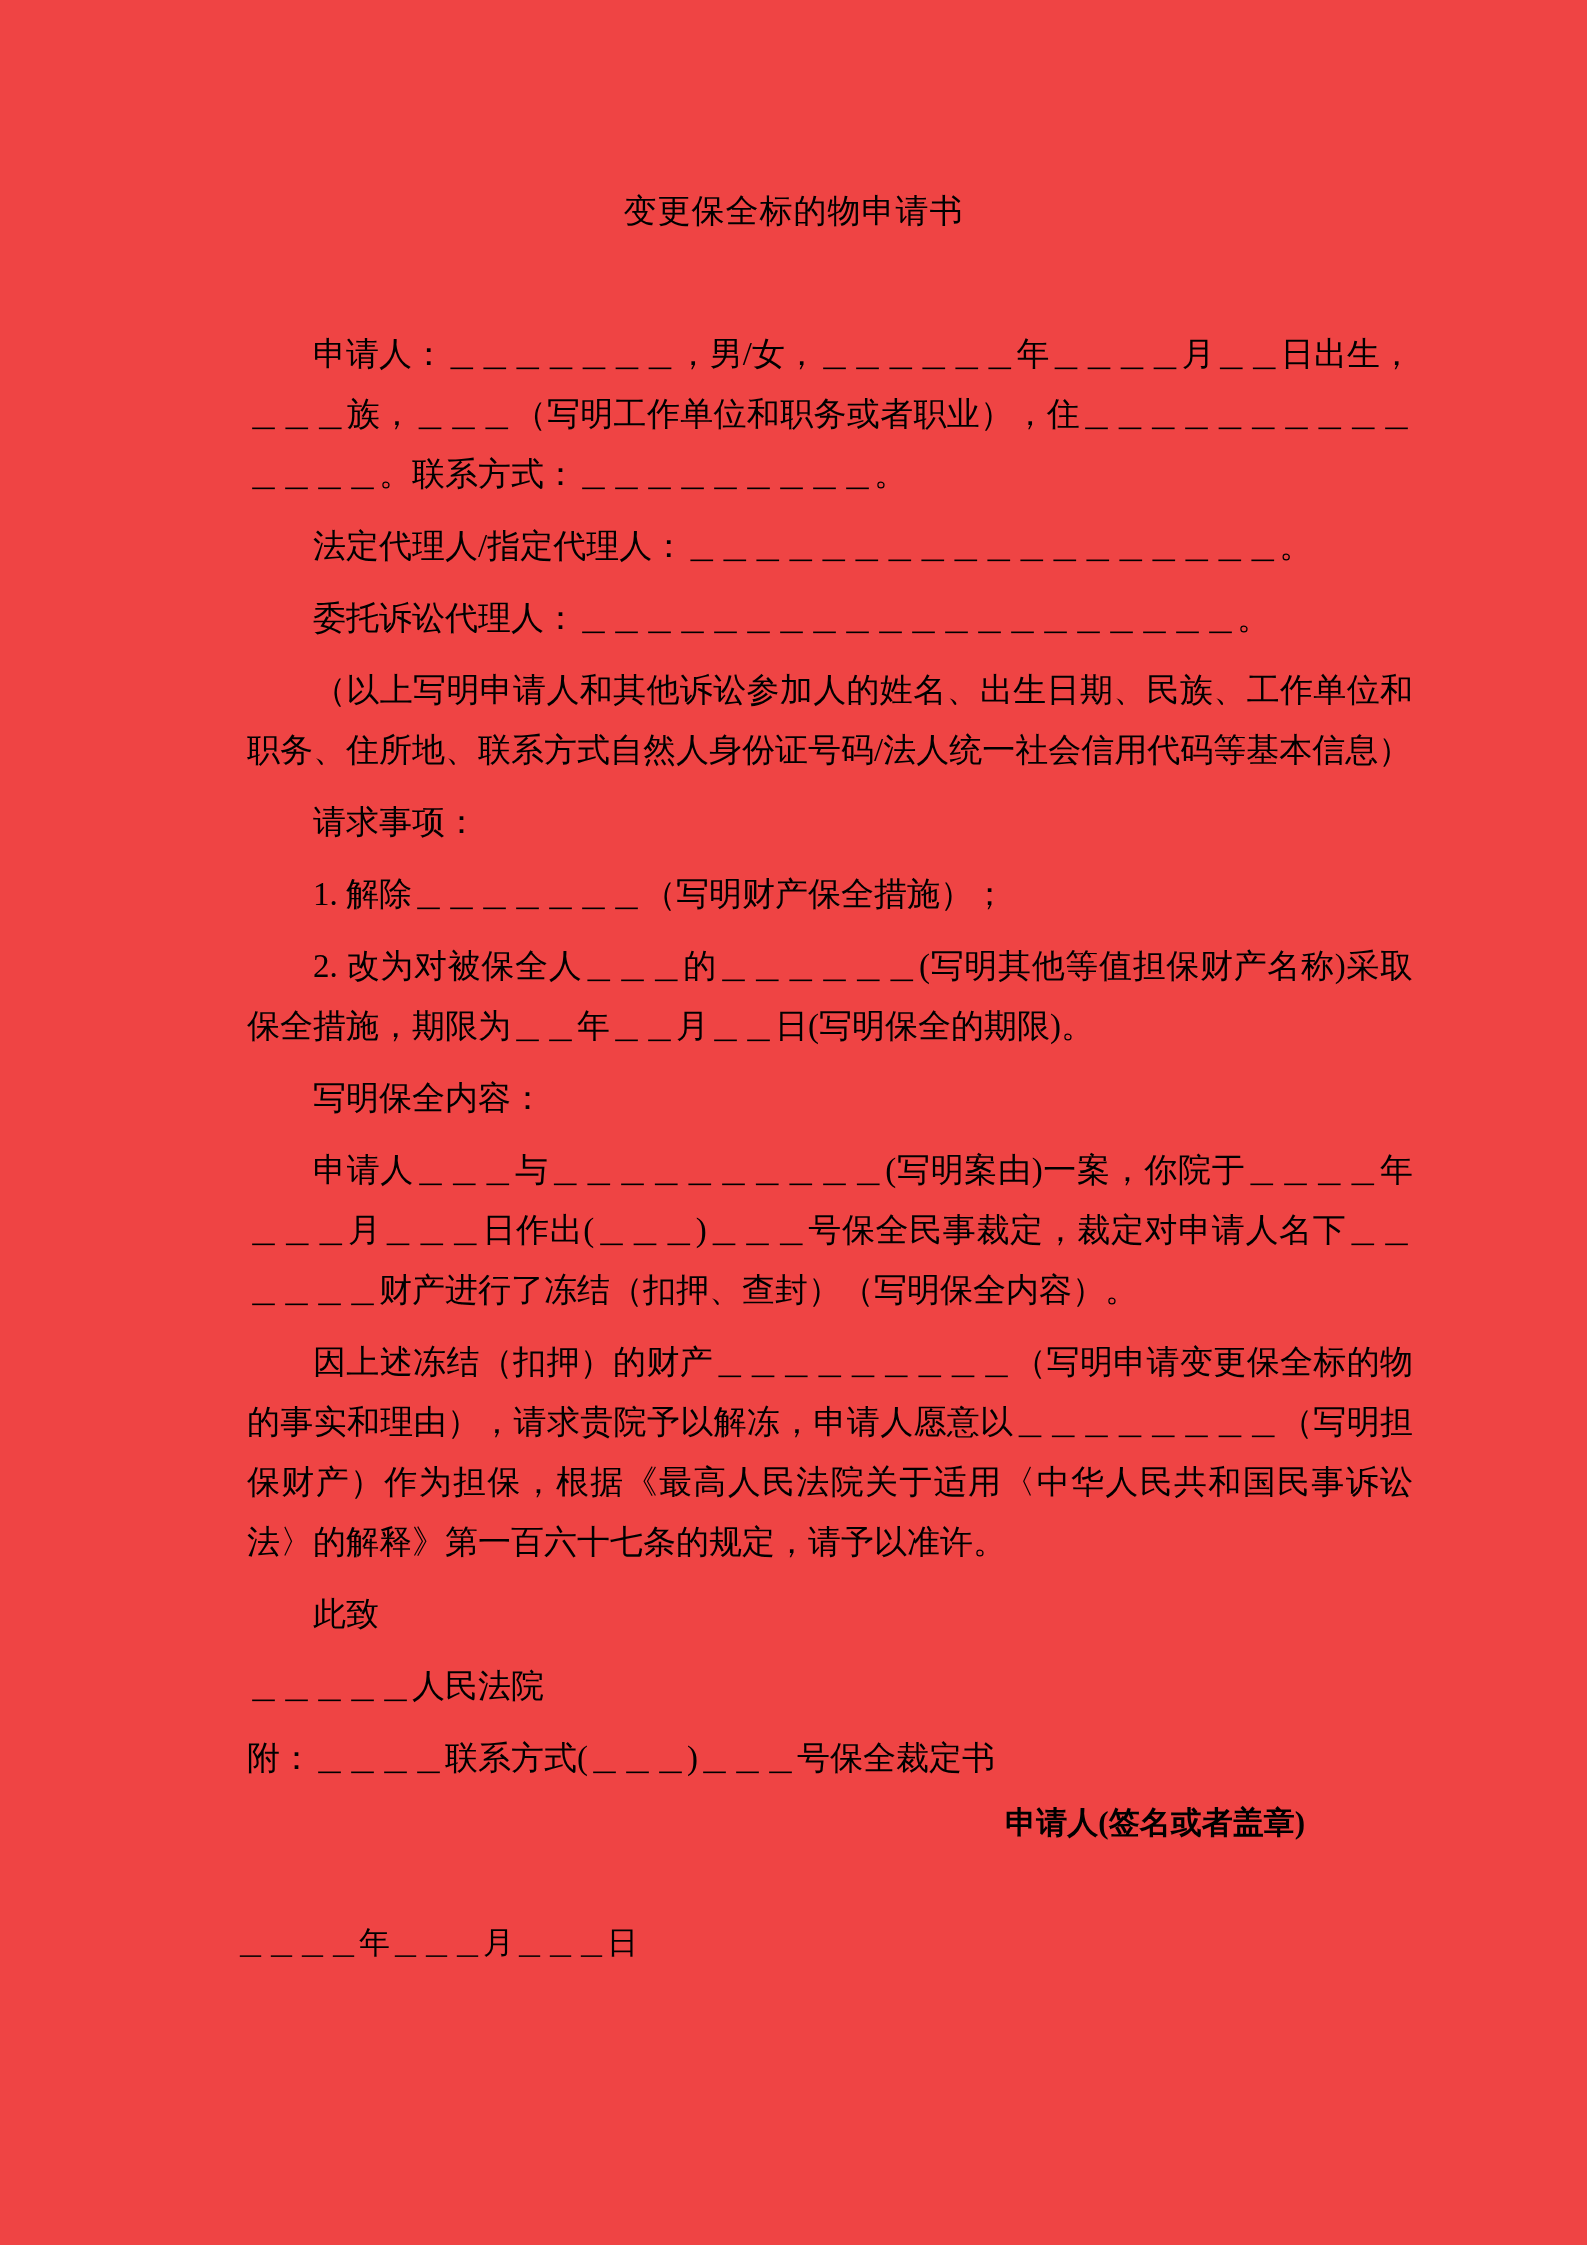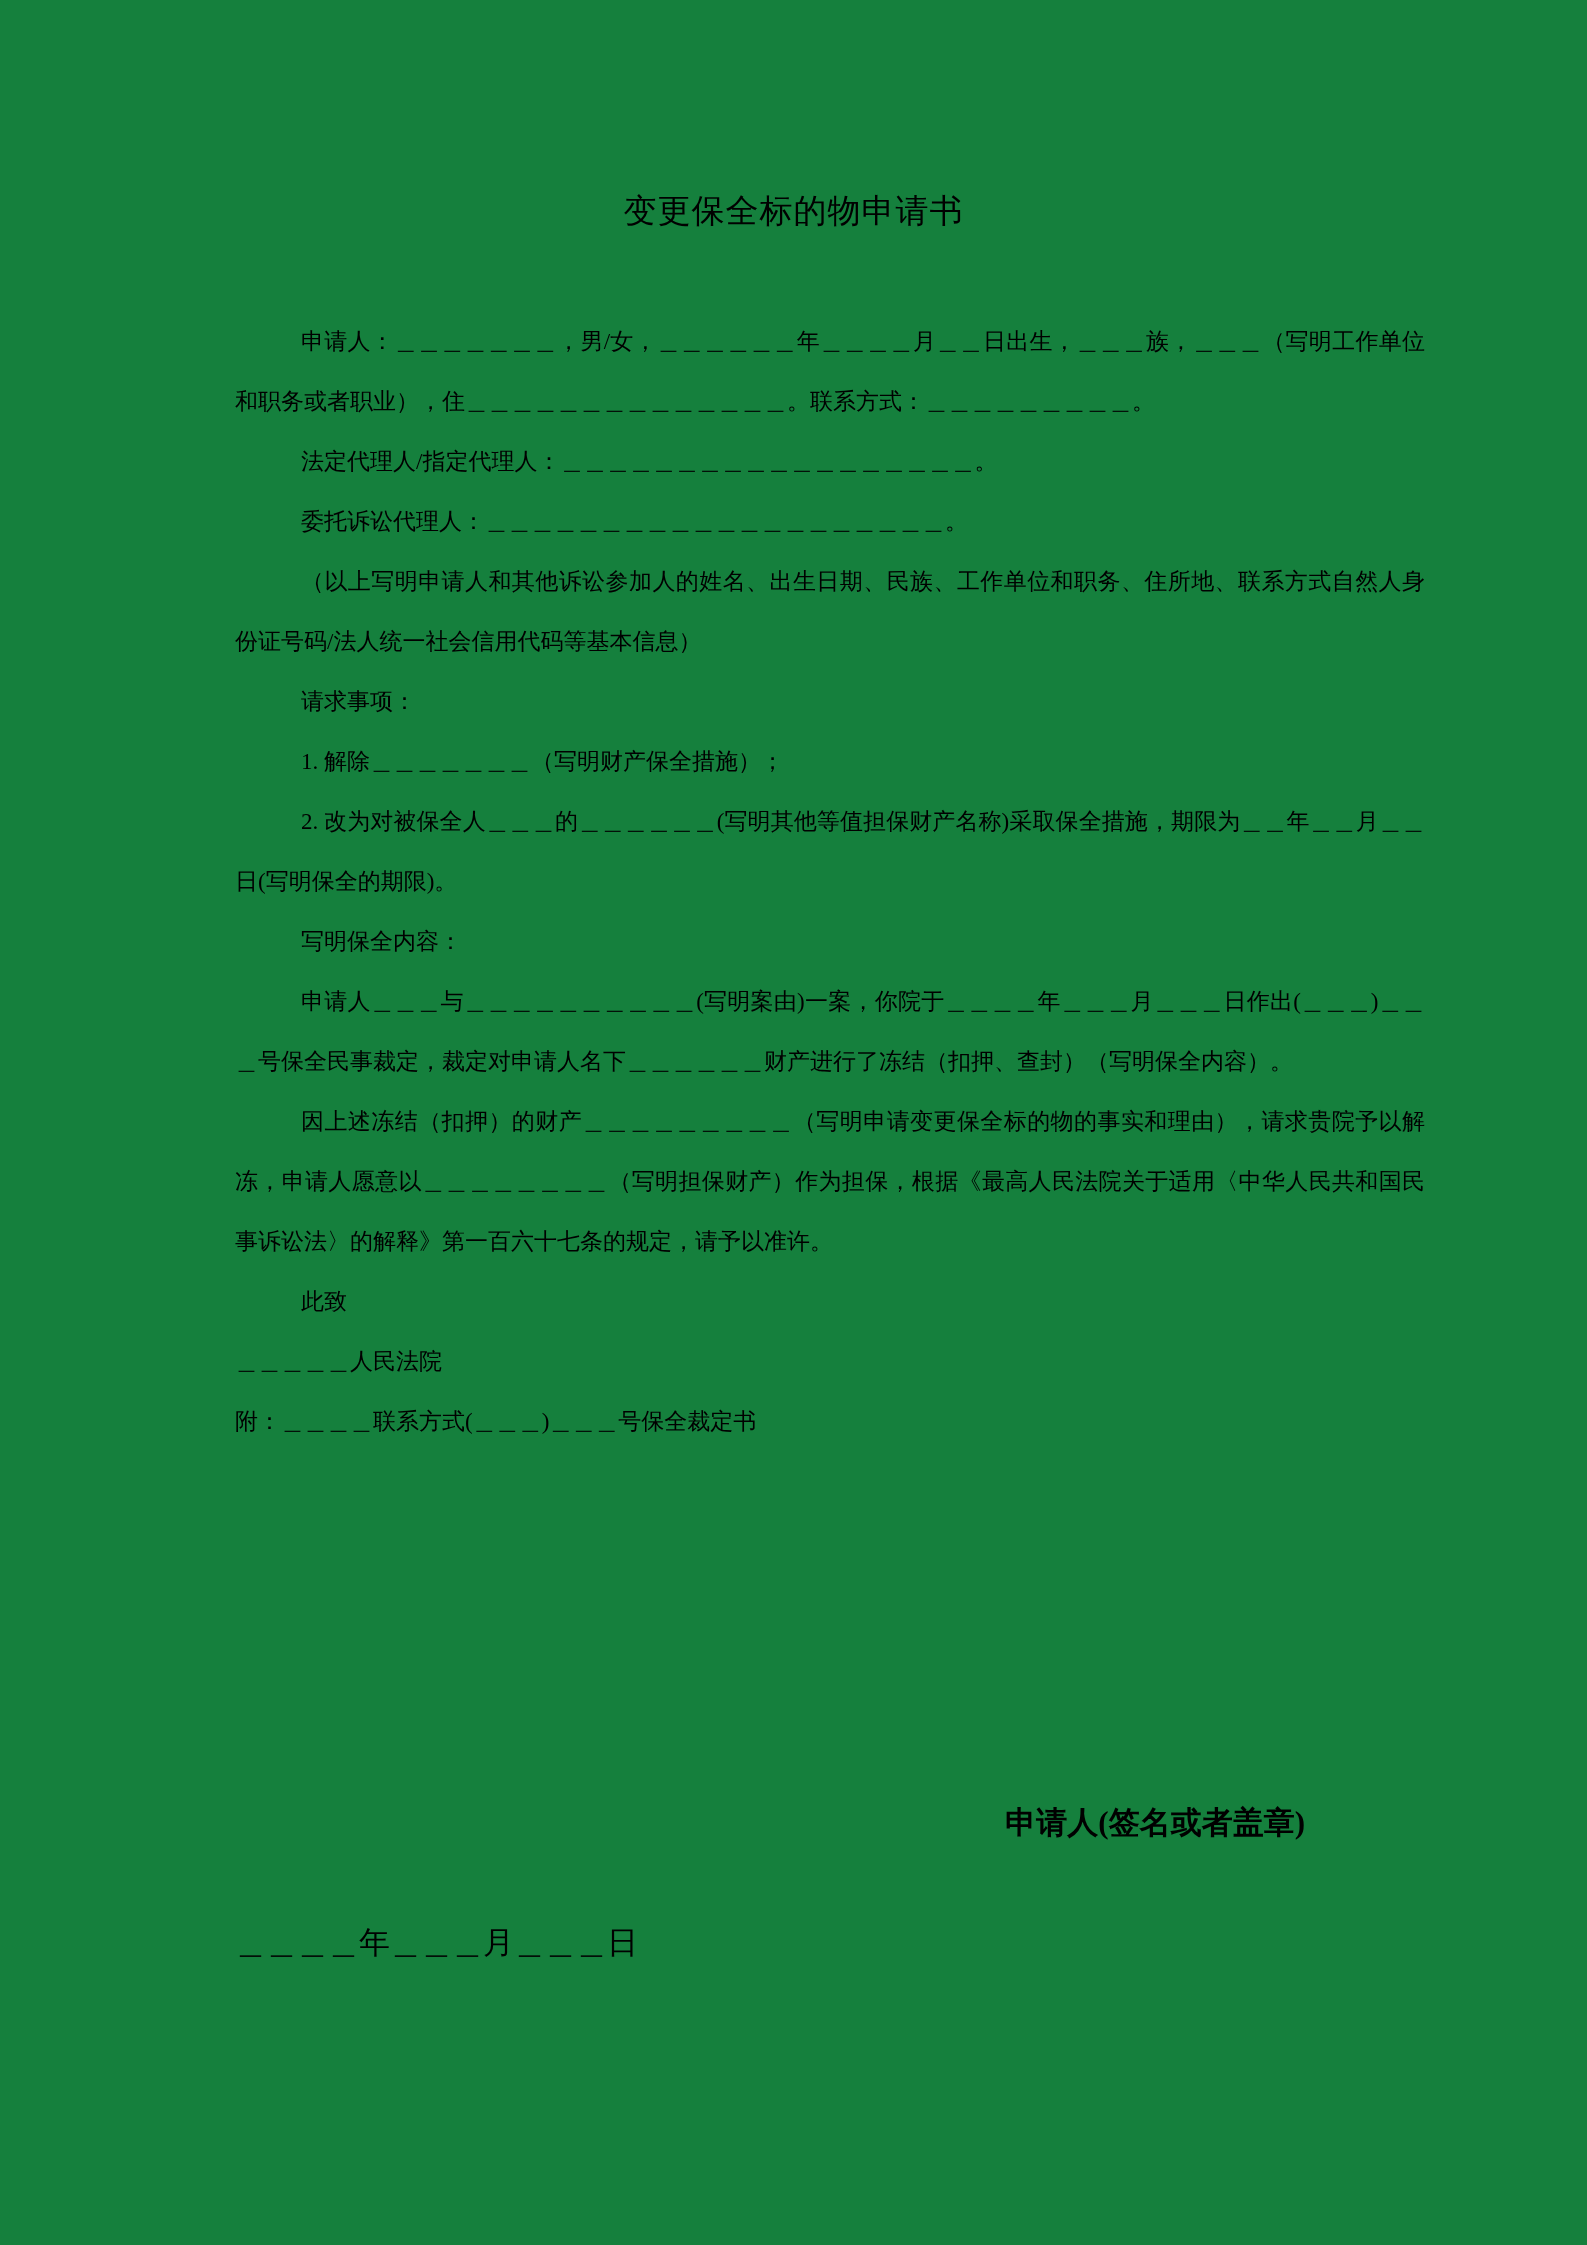--- a/index.html
+++ b/index.html
@@ -8,46 +8,46 @@
     background: #ffffff;
   }
   body {
     font-family: "Liberation Serif", "DejaVu Serif", serif;
     color: #000000;
   }
   .page {
     position: relative;
     width: 1587px;
     height: 2245px;
-    background: #15803d;
+    background: #ef4444;
     margin: 0 auto;
     overflow: hidden;
   }
   .doc-title {
     position: absolute;
     top: 188px;
     left: 0;
     width: 1587px;
     text-align: center;
     font-size: 33px;
     letter-spacing: 1px;
     line-height: 46px;
   }
   .body-block {
     position: absolute;
     top: 312px;
     left: 235px;
     width: 1190px;
   }
   .para {
-    font-size: 23px;
+    font-size: 33px;
     line-height: 60px;
     text-align: justify;
     text-justify: inter-ideograph;
-    margin: 0;
+    margin: 12px;
     white-space: normal;
     word-break: break-all;
   }
   .indent {
     text-indent: 66px;
   }
   .sign-block {
     position: absolute;
     top: 1793px;
     left: 235px;

